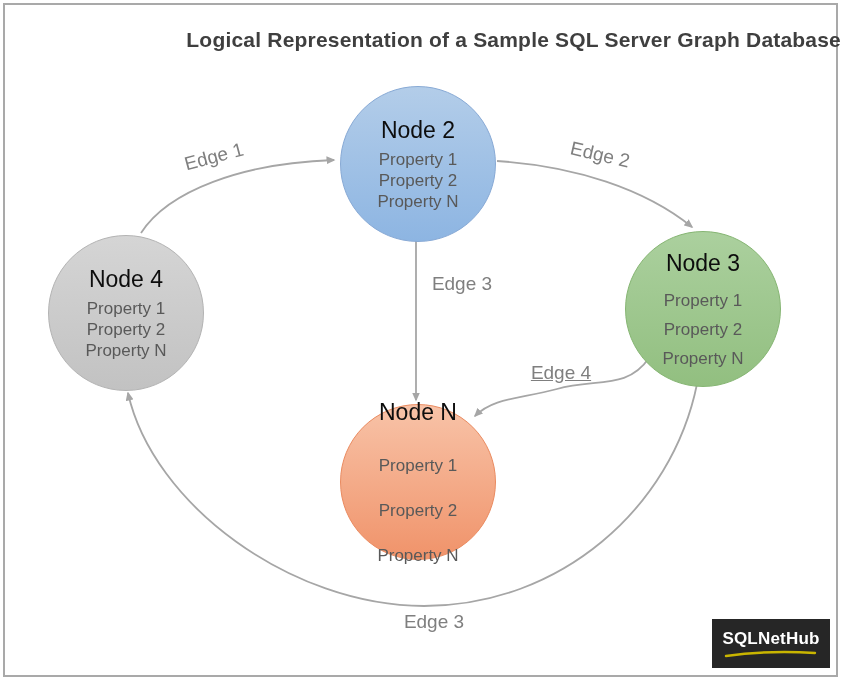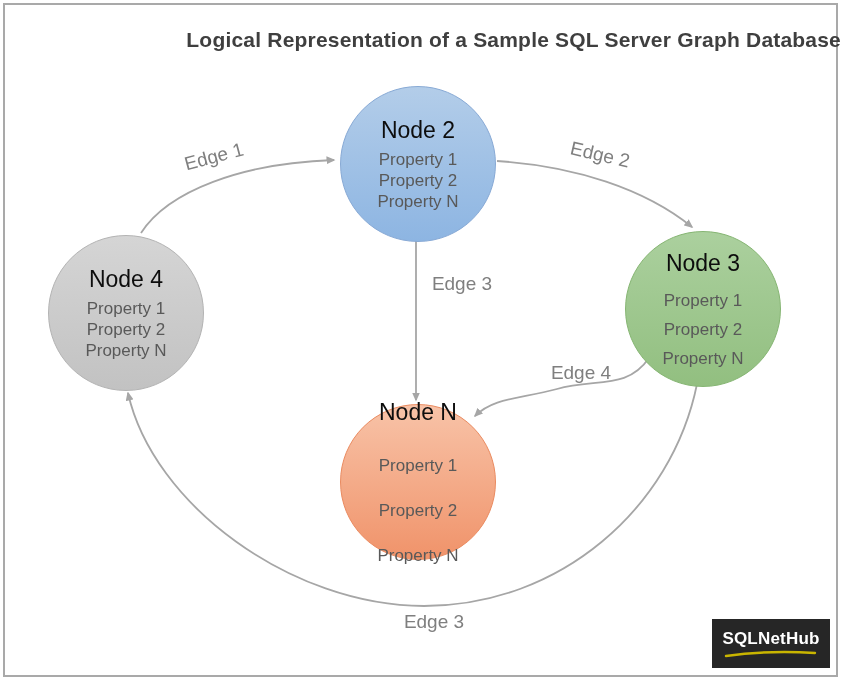--- a/index.html
+++ b/index.html
@@ -13,21 +13,21 @@
     font-size:21px;font-weight:bold;color:#3f3f3f;letter-spacing:.2px;
   }
   svg.edges{position:absolute;left:0;top:0;width:841px;height:680px;}
   .edge-path{fill:none;stroke:#a6a6a6;stroke-width:1.8px;}
   .edge-label{
     position:absolute;font-size:19px;color:#7f7f7f;white-space:nowrap;
   }
   .lbl-1{left:214px;top:157px;transform:translate(-50%,-50%) rotate(-15deg);}
   .lbl-2{left:600px;top:155px;transform:translate(-50%,-50%) rotate(13deg);}
   .lbl-3{left:462px;top:284px;transform:translate(-50%,-50%);}
-  .lbl-4{left:581px;top:373px;transform:translate(-50%,-50%);}
+  .lbl-4{left:561px;top:373px;transform:translate(-50%,-50%);text-decoration:underline;}
   .lbl-5{left:434px;top:622px;transform:translate(-50%,-50%);}
   .node{
     position:absolute;width:154px;height:154px;border-radius:50%;
     display:flex;flex-direction:column;align-items:center;justify-content:center;
     text-align:left;
   }
   .node-title{font-size:23px;color:#0d0d0d;margin-bottom:5px;}
   .node-prop{font-size:17px;color:#595959;line-height:21px;}
   .node-1{left:48px;top:235px;background:linear-gradient(#d5d5d5,#c2c2c2);border:1.5px solid #b3b3b3;}
   .node-2{left:340px;top:86px;background:linear-gradient(#b3cde9,#8db5e2);border:1.5px solid #87a9d5;}

